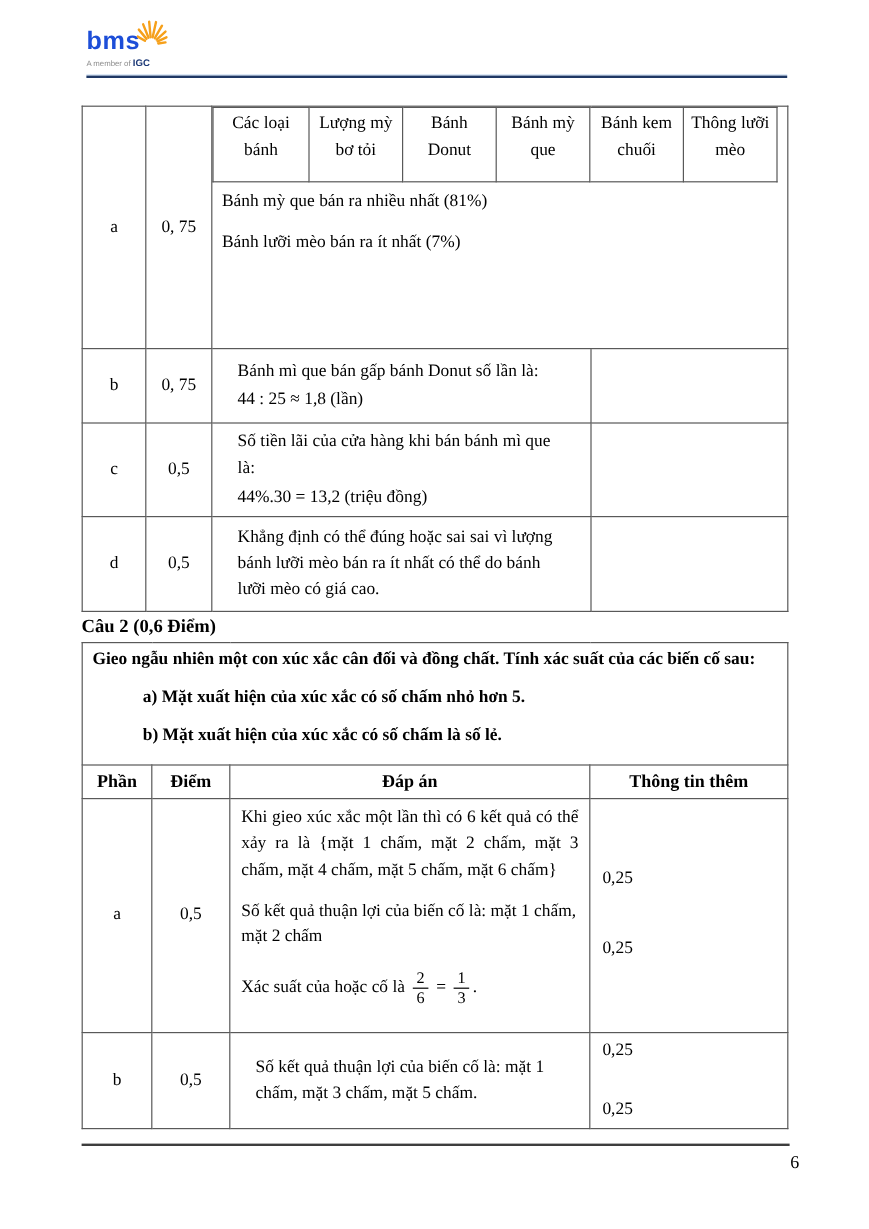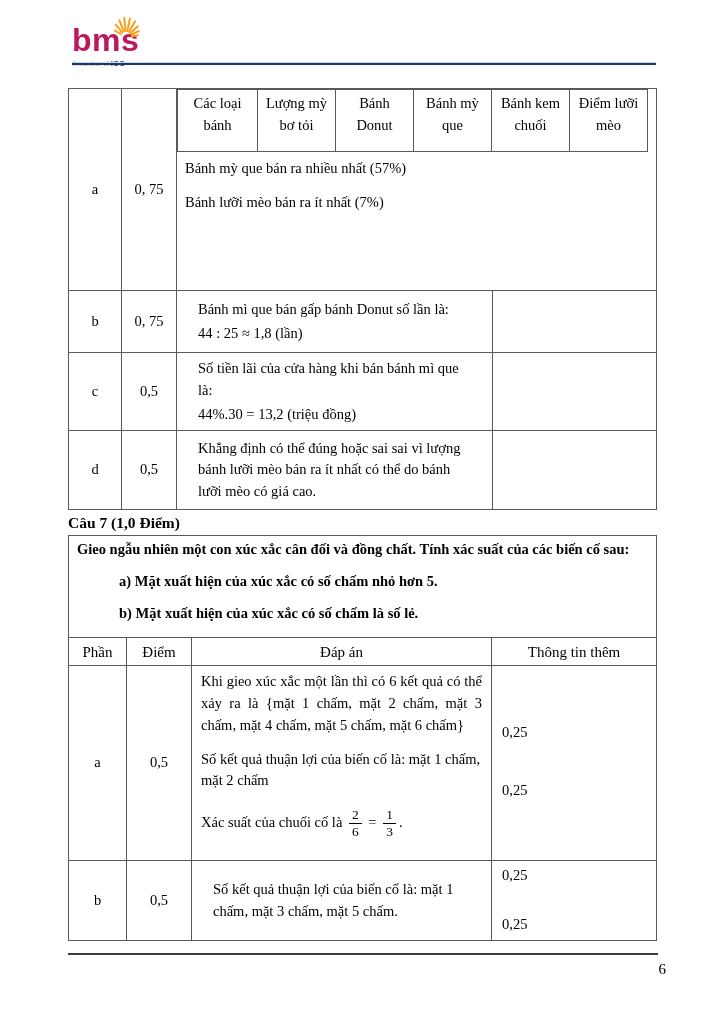--- a/index.html
+++ b/index.html
@@ -7,21 +7,21 @@
     width:724px;height:1024px;position:relative;overflow:hidden;
     background:#ffffff;color:#000;
     font-family:"Liberation Serif", serif;
     font-size:14.5px;line-height:1.5;
   }
   
   .header-logo{position:absolute;left:72px;top:24px;}
   .logo-wrap{position:relative;display:inline-block;}
   .logo-text{
     font-family:"Liberation Sans", sans-serif;font-weight:bold;
-    font-size:32px;line-height:1;color:#be185d;letter-spacing:.5px;
+    font-size:21px;line-height:1;color:#1d4ed8;letter-spacing:.5px;
   }
   .sun{position:absolute;left:42px;top:-13px;}
   .tagline{
     font-family:"Liberation Sans", sans-serif;font-size:6.5px;color:#8c8c8c;
     margin-top:2px;white-space:nowrap;
   }
   .tagline b{color:#1e3a78;font-size:8px;}
   .header-rule{position:absolute;left:72px;top:62px;width:584px;}
   .rule-light{height:1px;background:#c5d9f1;}
   .rule-dark{height:2px;background:#1f3864;}
@@ -43,21 +43,21 @@
   .notes p{margin:4px 0 12px 0;}
 
   
   .cau2-heading{
     position:absolute;left:68px;top:511px;
     font-weight:bold;font-size:15.5px;
   }
   .qbox{vertical-align:top;padding:3px 8px;font-weight:bold;}
   .qbox p{margin:0 0 10px 0;}
   .q-item{margin-left:42px !important;}
-  .t2 th{font-size:15px;font-weight:normal;padding:2px;}
+  .t2 th{font-size:15px;font-weight:bold;padding:2px;}
   .ans2{vertical-align:top;padding:5px 9px;}
   .ans2 .p1{margin:0 0 12px 0;text-align:justify;}
   .ans2 .p2{margin:0 0 16px 0;}
   .ans2 .p3{margin:0;}
   .marks-cell{vertical-align:top;padding:0;}
   .marks-a{display:flex;flex-direction:column;gap:36px;padding:56px 0 0 10px;}
   .marks-b{display:flex;flex-direction:column;justify-content:space-between;height:70px;padding:4px 0 0 10px;}
 
   
   .frac{display:inline-block;vertical-align:middle;text-align:center;line-height:1.05;margin:0 3px;font-size:13.5px;}
@@ -118,26 +118,26 @@
                 <col style="width:78px">
                 <col style="width:78px">
               </colgroup>
           <tbody>
                 <tr style="height:62px">
             <td>Các loại bánh</td>
             <td>Lượng mỳ bơ tỏi</td>
             <td>Bánh Donut</td>
             <td>Bánh mỳ que</td>
             <td>Bánh kem chuối</td>
-            <td>Điểm lưỡi mèo</td>
+            <td>Thông lưỡi mèo</td>
           </tr>
         </tbody>
             </table>
         <div class="notes">
-          <p>Bánh mỳ que bán ra nhiều nhất (57%)</p>
+          <p>Bánh mỳ que bán ra nhiều nhất (81%)</p>
           <p>Bánh lưỡi mèo bán ra ít nhất (7%)</p>
         </div>
       </td>
     </tr>
     <tr style="height:62px">
       <td class="c-part">b</td>
       <td class="c-points">0, 75</td>
       <td class="cell-ans">
         <p>Bánh mì que bán gấp bánh Donut số lần là:</p>
         <p>44 : 25 ≈ 1,8  (lần)</p>
@@ -157,21 +157,21 @@
       <td class="c-part">d</td>
       <td class="c-points">0,5</td>
       <td class="cell-ans">
         <p>Khẳng định có thể đúng hoặc sai sai vì lượng bánh lưỡi mèo bán ra ít nhất có thể do bánh lưỡi mèo có giá cao.</p>
       </td>
       <td></td>
     </tr>
   </tbody>
     </table>
 
-  <div class="cau2-heading">Câu 7 (1,0 Điểm)</div>
+  <div class="cau2-heading">Câu 2 (0,6 Điểm)</div>
 
   <table class="t2">
     <colgroup>
         <col style="width:58px">
         <col style="width:65px">
         <col style="width:300px">
         <col style="width:165px">
       </colgroup>
     <tbody>
         <tr style="height:97px">
@@ -187,21 +187,21 @@
       <th>Đáp án</th>
       <th>Thông tin thêm</th>
     </tr>
     <tr style="height:195px">
       <td class="c-part">a</td>
       <td class="c-points">0,5</td>
       <td class="ans2">
         <p class="p1">Khi gieo xúc xắc một lần thì có 6 kết quả có thể xảy ra là {mặt 1 chấm, mặt 2 chấm, mặt 3 chấm, mặt 4 chấm, mặt 5 chấm, mặt 6 chấm}</p>
         <p class="p2">Số kết quả thuận lợi của biến cố là: mặt 1 chấm, mặt 2 chấm</p>
         <p class="p3">
-          <span>Xác suất của chuối cố là</span>
+          <span>Xác suất của hoặc cố là</span>
           <span class="frac"><span class="num">2</span><span class="den">6</span></span>
           <span>=</span>
           <span class="frac"><span class="num">1</span><span class="den">3</span></span><span>.</span>
         </p>
       </td>
       <td class="marks-cell">
         <div class="marks-a">
           <span>0,25</span>
           <span>0,25</span>
         </div>

